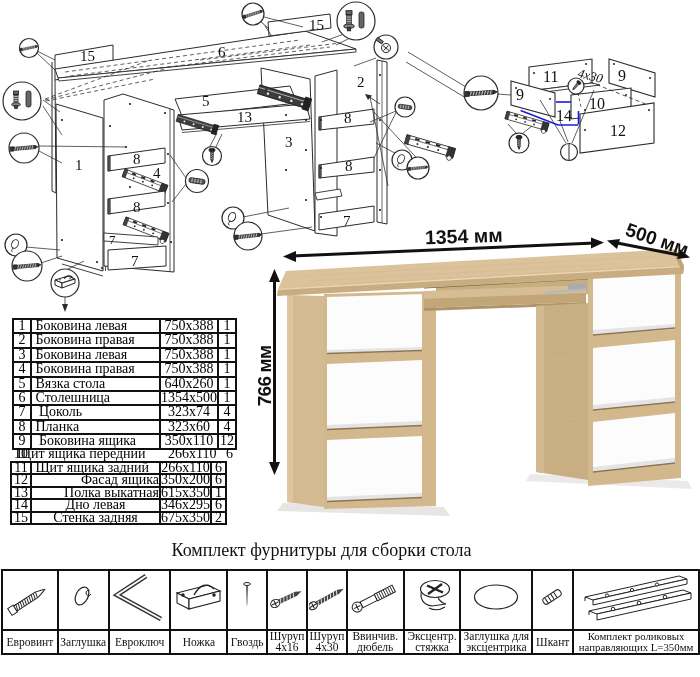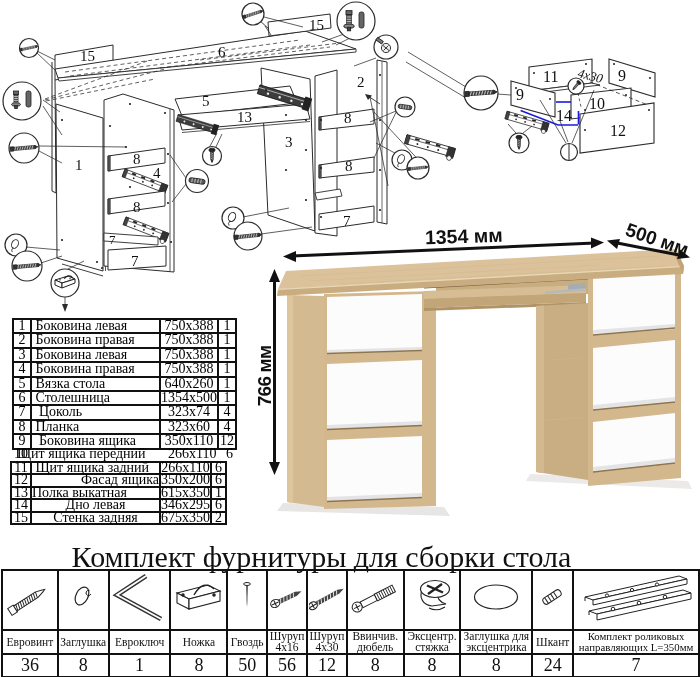--- a/index.html
+++ b/index.html
@@ -6,21 +6,21 @@
 #dg{left:0;top:0;}
 table{border-collapse:collapse;}
 td{padding:0;}
 #t1{left:12px;top:318px;}
 #t1 td,#t2 td{border:2px solid #111;font-size:14px;line-height:12.4px;white-space:nowrap;}
 #t2{left:10px;top:461px;}
 #t2 td{line-height:10.4px;}
 .cnum{text-align:center;}
 #r10{left:10px;top:446px;width:240px;font-size:14px;white-space:nowrap;}
 #r10 span{position:absolute;}
-#title{left:0;top:540px;width:643px;text-align:center;font-size:30px;color:#111;}
+#title{left:0;top:540px;width:643px;text-align:center;font-size:18px;color:#111;}
 #t3{left:1px;top:569px;table-layout:fixed;padding-left:17px;}
 #t3 td{border:2px solid #111;text-align:center;vertical-align:middle;color:#111;overflow:hidden;}
 .nm{font-size:11.5px;line-height:11.2px;}
 .qy{font-size:18px;}
 </style></head>
 <body>
 <svg id="dg" class="abs" width="700" height="560" viewBox="0 0 700 560" fill="none" stroke="none">
 <defs>
 <g id="confH" stroke="#222" stroke-width="0.9">
  <rect x="-17" y="-2.6" width="4.5" height="5.2" fill="#333"></rect>
@@ -494,21 +494,21 @@
         <td class="cnum" style="width:13px">6</td>
       </tr>
 <tr>
         <td class="cnum">12</td>
         <td style="text-align:right">Фасад ящика</td>
         <td class="cnum">350x200</td>
         <td class="cnum">6</td>
       </tr>
 <tr>
         <td class="cnum">13</td>
-        <td style="text-align:left">Полка выкатная</td>
+        <td style="text-align:right">Полка выкатная</td>
         <td class="cnum">615x350</td>
         <td class="cnum">1</td>
       </tr>
 <tr>
         <td class="cnum">14</td>
         <td style="text-align:center">Дно левая</td>
         <td class="cnum">346x295</td>
         <td class="cnum">6</td>
       </tr>
 <tr>
@@ -663,28 +663,14 @@
         <td>Ножка</td>
         <td>Гвоздь</td>
 <td>Шуруп<br>4x16</td>
         <td>Шуруп<br>4x30</td>
         <td>Ввинчив.<br>дюбель</td>
         <td>Эксцентр.<br>стяжка</td>
 <td>Заглушка для<br>эксцентрика</td>
         <td>Шкант</td>
         <td style="text-align:center;font-size:10.8px">Комплект роликовых<br>направляющих L=350мм</td>
 </tr>
-<tr style="height:16px" class="qy">
-<td>36</td>
-        <td>8</td>
-        <td>1</td>
-        <td>8</td>
-        <td>50</td>
-        <td>56</td>
-        <td>12</td>
-        <td>8</td>
-        <td>8</td>
-        <td>8</td>
-        <td>24</td>
-        <td>7</td>
-</tr>
 </tbody>
   </table>
 
 </body></html>

